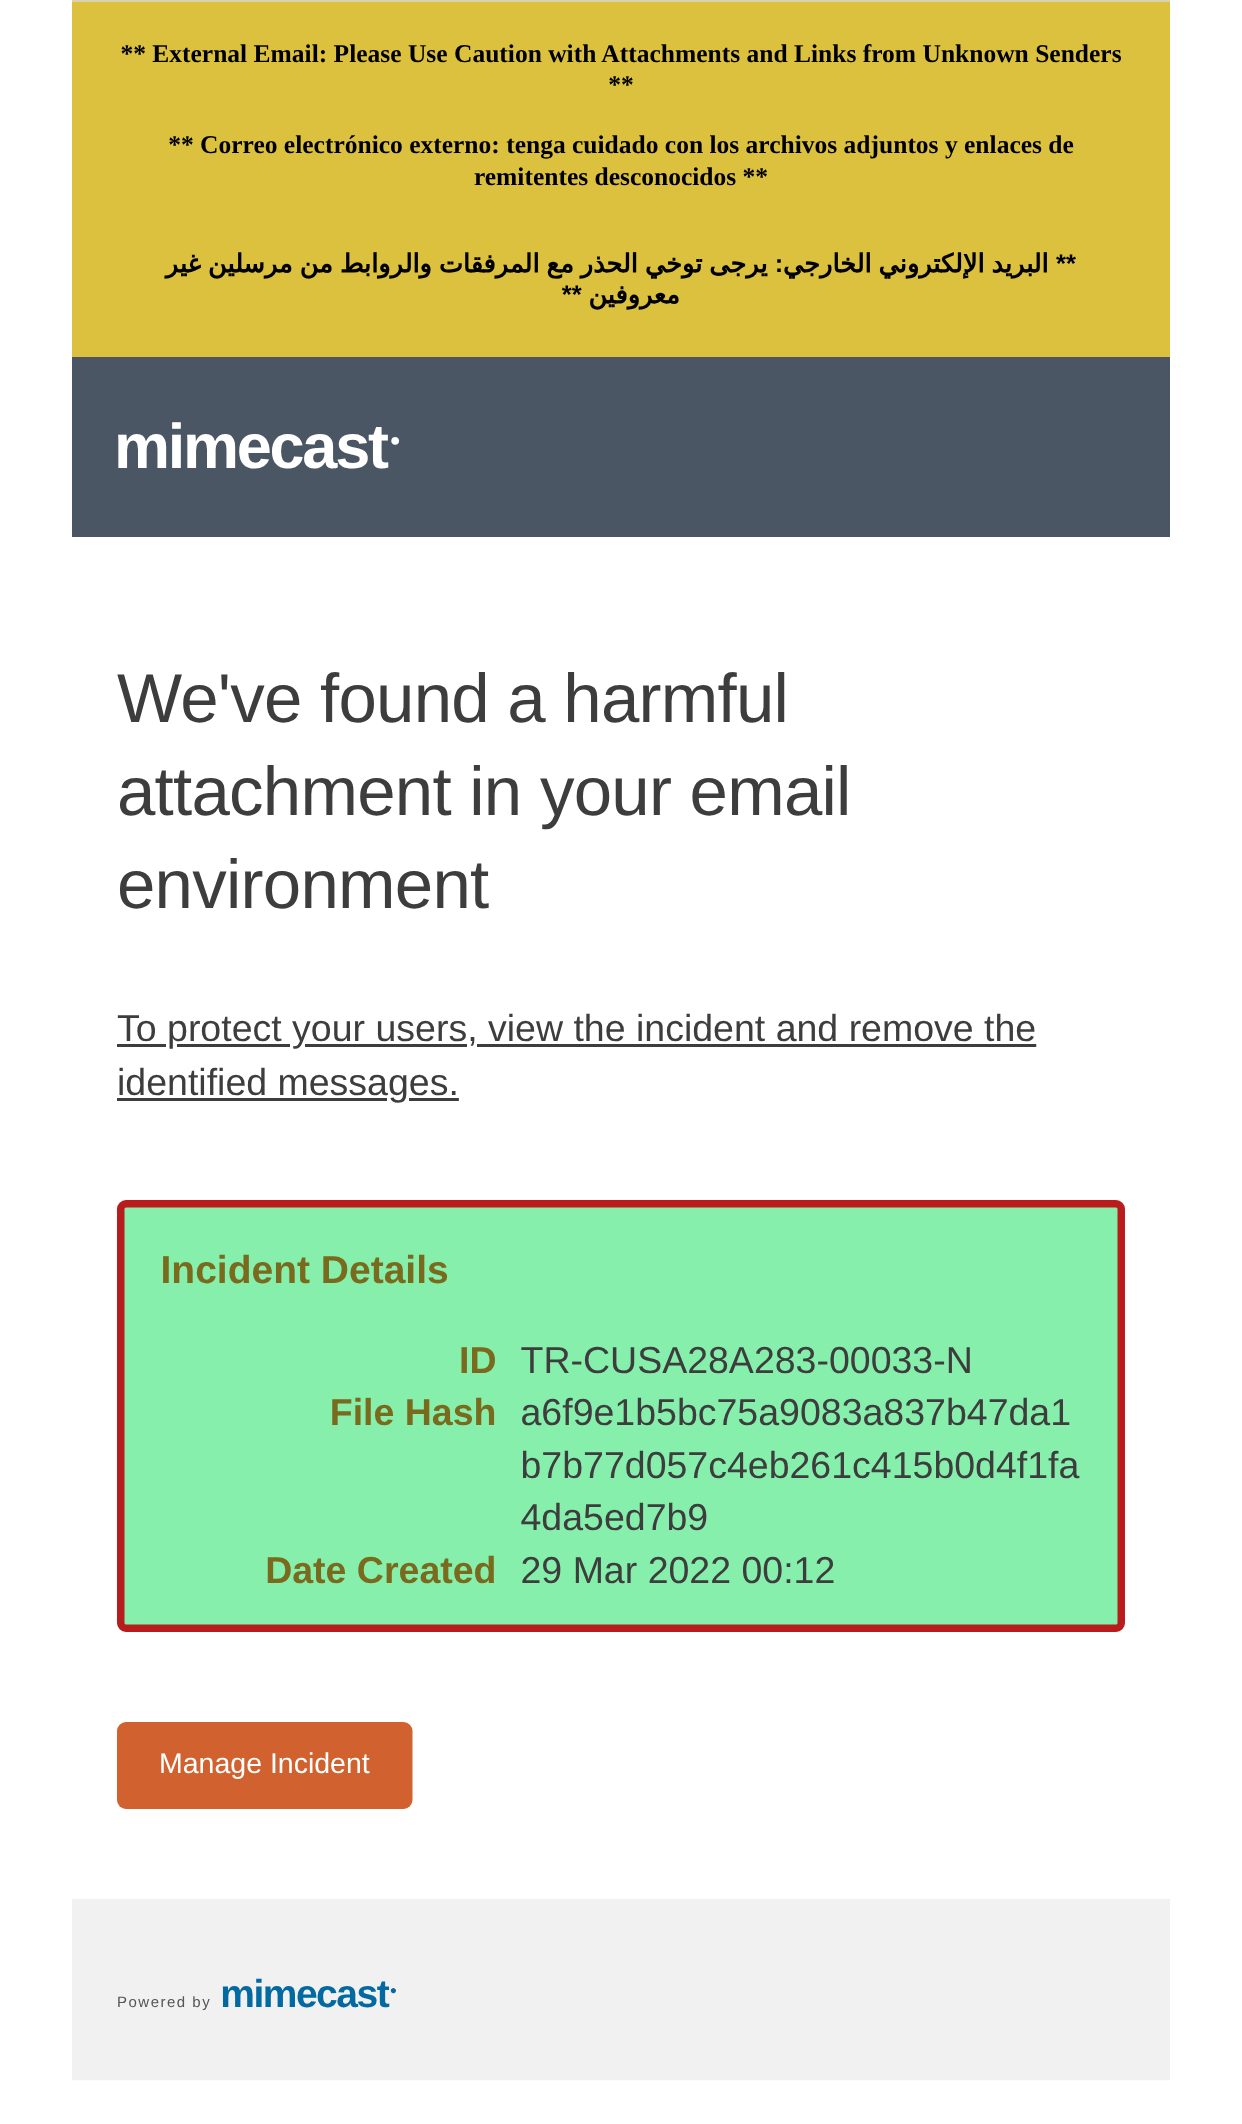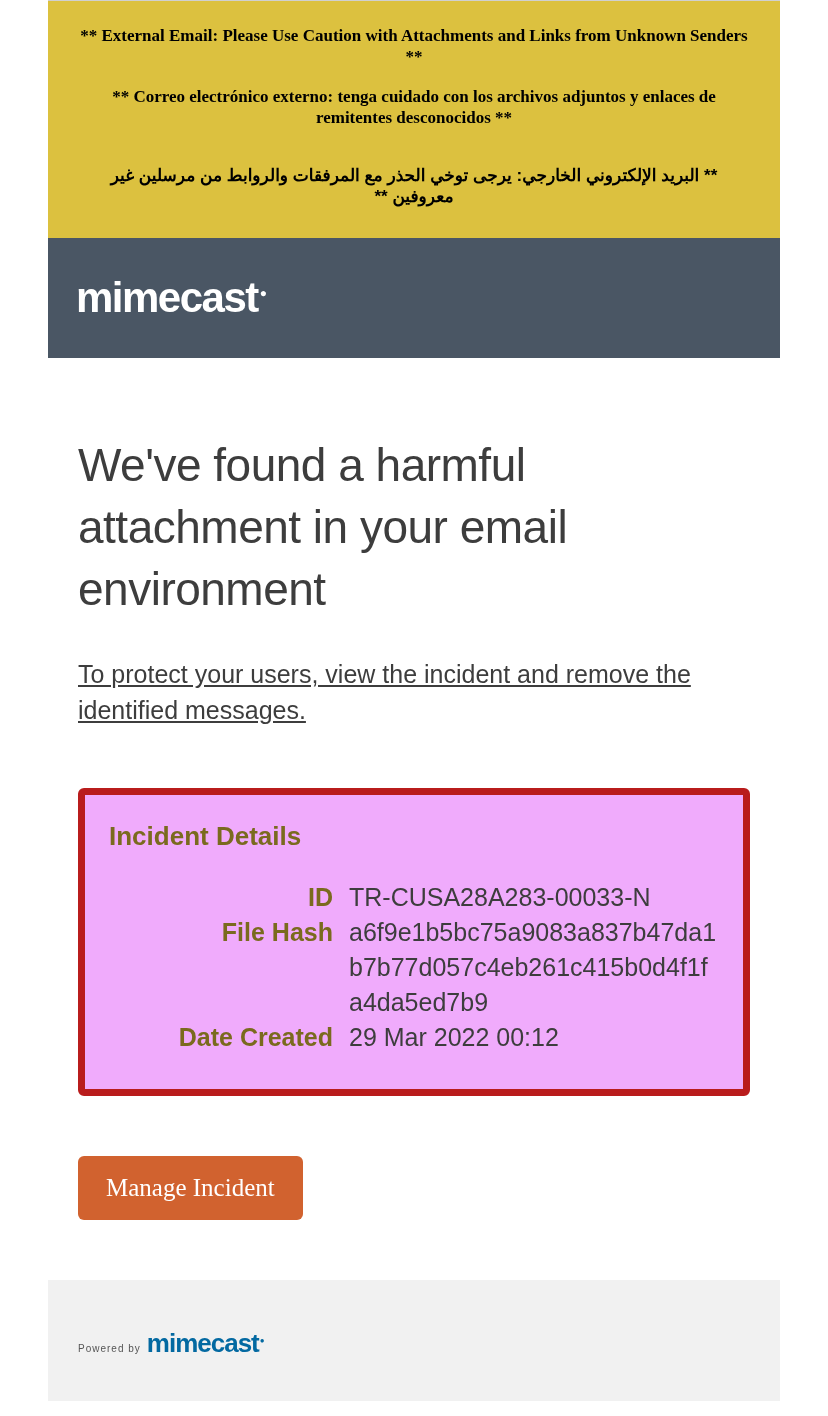--- a/index.html
+++ b/index.html
@@ -49,35 +49,35 @@
   .content {
     padding: 60px 30px 60px 30px;
     margin: 0 48px 0 48px;
     background: #fff;
   }
   .headline {
     font-size: 46px;
     font-weight: 400;
     color: #3d3d3d;
     line-height: 1.35;
-    margin-bottom: 36px;
+    margin-bottom: 48px;
     letter-spacing: -0.5px;
   }
   .subtext {
     font-size: 25px;
     color: #3d3d3d;
     line-height: 1.45;
     margin-bottom: 60px;
     text-decoration: underline;
   }
   .incident-box {
-    background: #f0abfc;
-    border: 7px solid #b91c1c;
+    background: #86efac;
+    border: 5px solid #b91c1c;
     border-radius: 6px;
-    padding: 26px 24px 34px;
+    padding: 26px 24px 18px;
     margin-bottom: 60px;
   }
   .incident-title {
     font-size: 26px;
     font-weight: 700;
     color: #7a6a1e;
     margin-bottom: 28px;
   }
   .incident-table {
     display: table;
@@ -99,26 +99,26 @@
   .incident-value {
     display: table-cell;
     color: #3d3d3d;
     word-break: break-word;
     vertical-align: top;
   }
   .btn {
     display: inline-block;
     background: #d1622f;
     color: #fff;
-    font-size: 25px;
+    font-size: 19px;
     padding: 18px 28px;
     border: none;
     border-radius: 6px;
     cursor: pointer;
-    font-family: Liberation Serif, serif;
+    font-family: Liberation Sans, sans-serif;
   }
   .footer {
     background: #f1f1f1;
     padding: 48px 30px 30px;
     margin: 0 48px 0 48px;
   }
   .powered {
     display: flex;
     align-items: baseline;
     gap: 6px;

